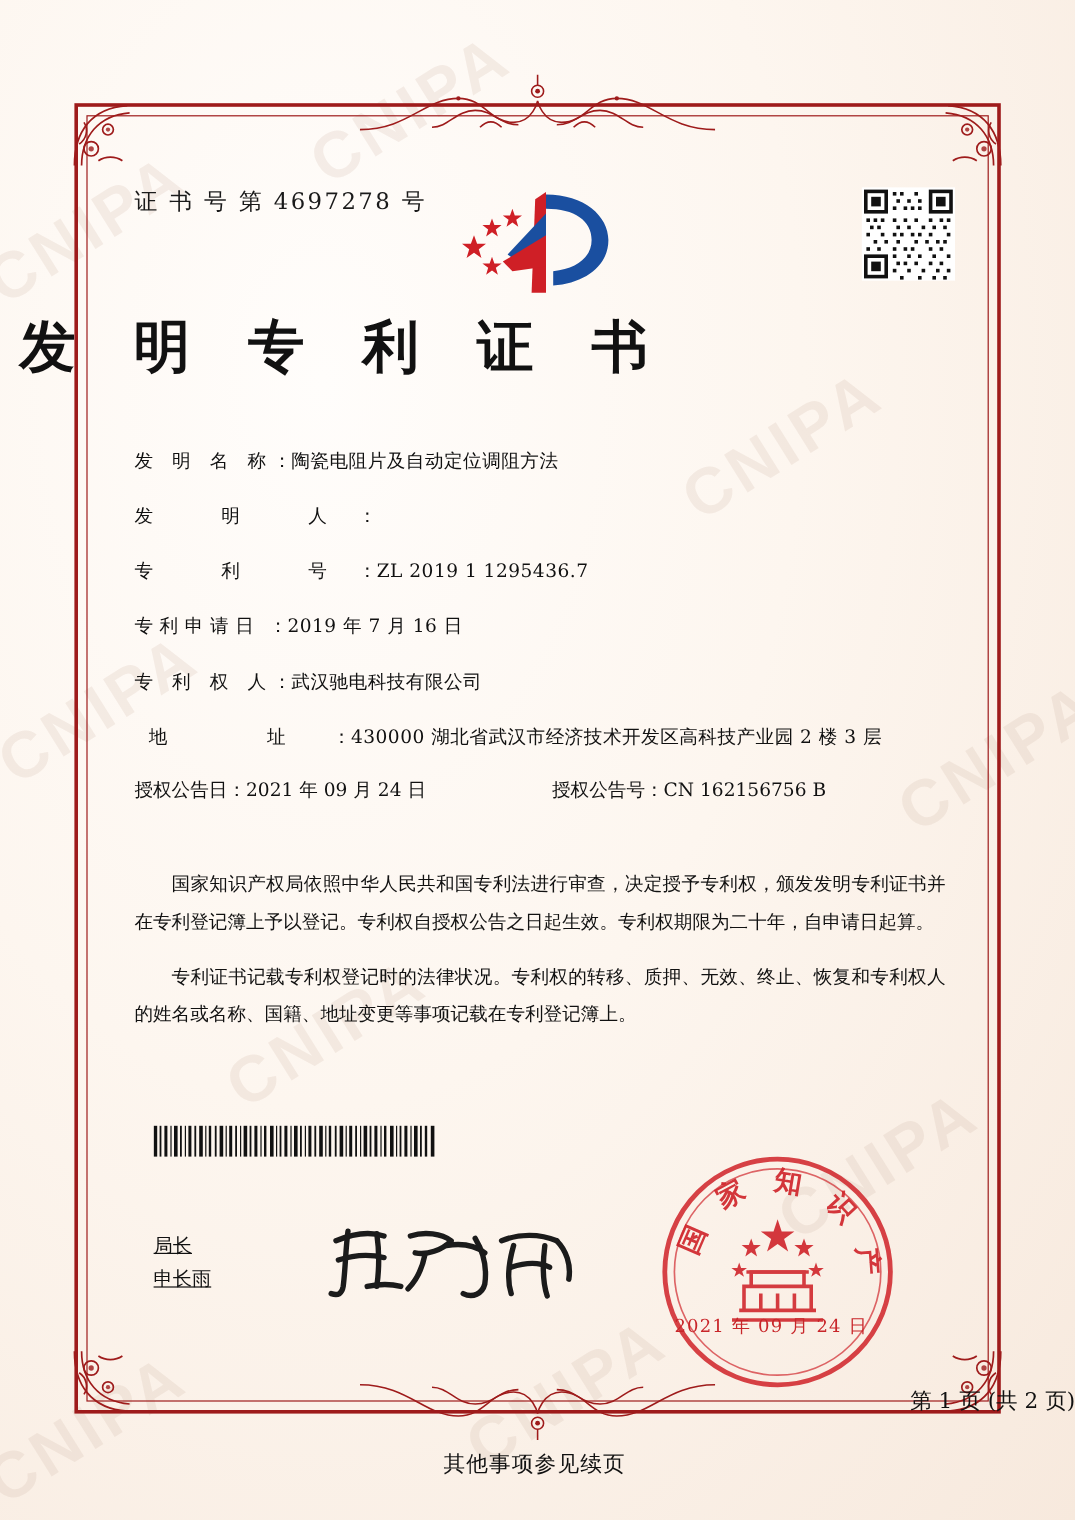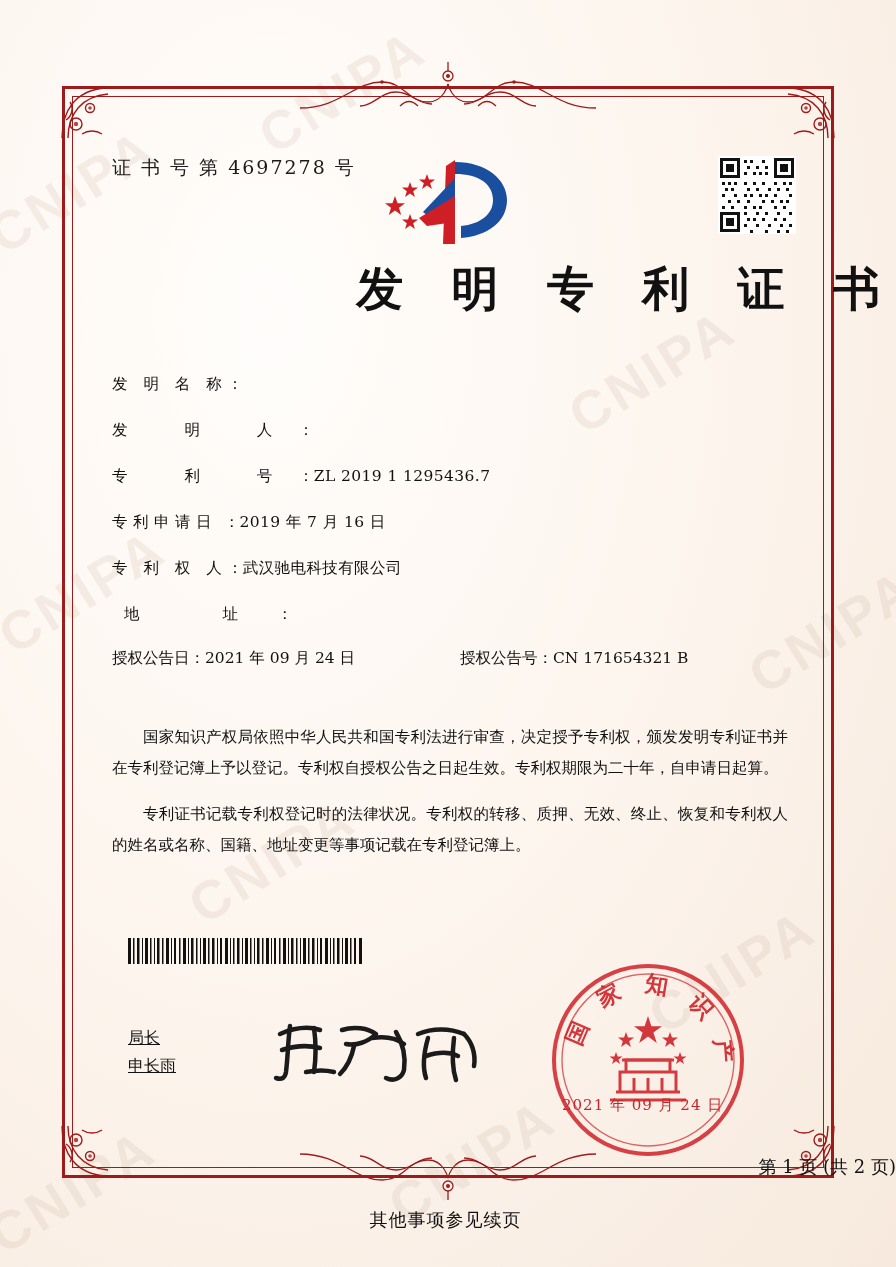--- a/index.html
+++ b/index.html
@@ -91,21 +91,21 @@
 
   .qr {
     position: absolute;
     left: 718px; top: 156px;
     width: 78px; height: 78px;
   }
 
   .title {
     position: absolute;
     left: 0; right: 0; top: 258px;
-    text-align: right;
+    text-align: left;
     font-size: 47px;
     font-weight: bold;
     letter-spacing: 16px;
     color: #111;
     text-indent: 16px;
     font-family: "DejaVu Serif", "Liberation Serif", serif;
   }
 
   
   .fields {
@@ -441,20 +441,21 @@
     </svg>
   </div>
 
   <div class="title">发 明 专 利 证 书</div>
 
   <div class="fields">
 
     <div class="field-row">
       <span class="field-label f-sp1">发 明 名 称</span>
       <span class="field-colon">：</span>
+      <span class="field-value">陶瓷电阻片及自动定位调阻方法</span>
     </div>
 
     <div class="field-row">
       <span class="field-label f-sp3">发 明 人</span>
       <span class="field-colon">：</span>
     </div>
 
     <div class="field-row">
       <span class="field-label f-sp3">专 利 号</span>
       <span class="field-colon">：</span>
@@ -469,28 +470,29 @@
 
     <div class="field-row">
       <span class="field-label f-sp1">专 利 权 人</span>
       <span class="field-colon">：</span>
       <span class="field-value">武汉驰电科技有限公司</span>
     </div>
 
     <div class="field-row">
       <span class="field-label f-sp4">地 址</span>
       <span class="field-colon">：</span>
+      <span class="field-value addr">430000 湖北省武汉市经济技术开发区高科技产业园 2 楼 3 层</span>
     </div>
 
     <div class="pub-row">
       <span class="pub-left">
         <span>授权公告日</span><span>：</span><span>2021 年 09 月 24 日</span>
       </span>
       <span class="pub-right">
-        <span>授权公告号</span><span>：</span><span>CN 171654321 B</span>
+        <span>授权公告号</span><span>：</span><span>CN 162156756 B</span>
       </span>
     </div>
   </div>
 
   <div class="paras">
     <p class="para">国家知识产权局依照中华人民共和国专利法进行审查，决定授予专利权，颁发发明专利证书并在专利登记簿上予以登记。专利权自授权公告之日起生效。专利权期限为二十年，自申请日起算。</p>
     <p class="para">专利证书记载专利权登记时的法律状况。专利权的转移、质押、无效、终止、恢复和专利权人的姓名或名称、国籍、地址变更等事项记载在专利登记簿上。</p>
   </div>
 
   <div class="barcode">

